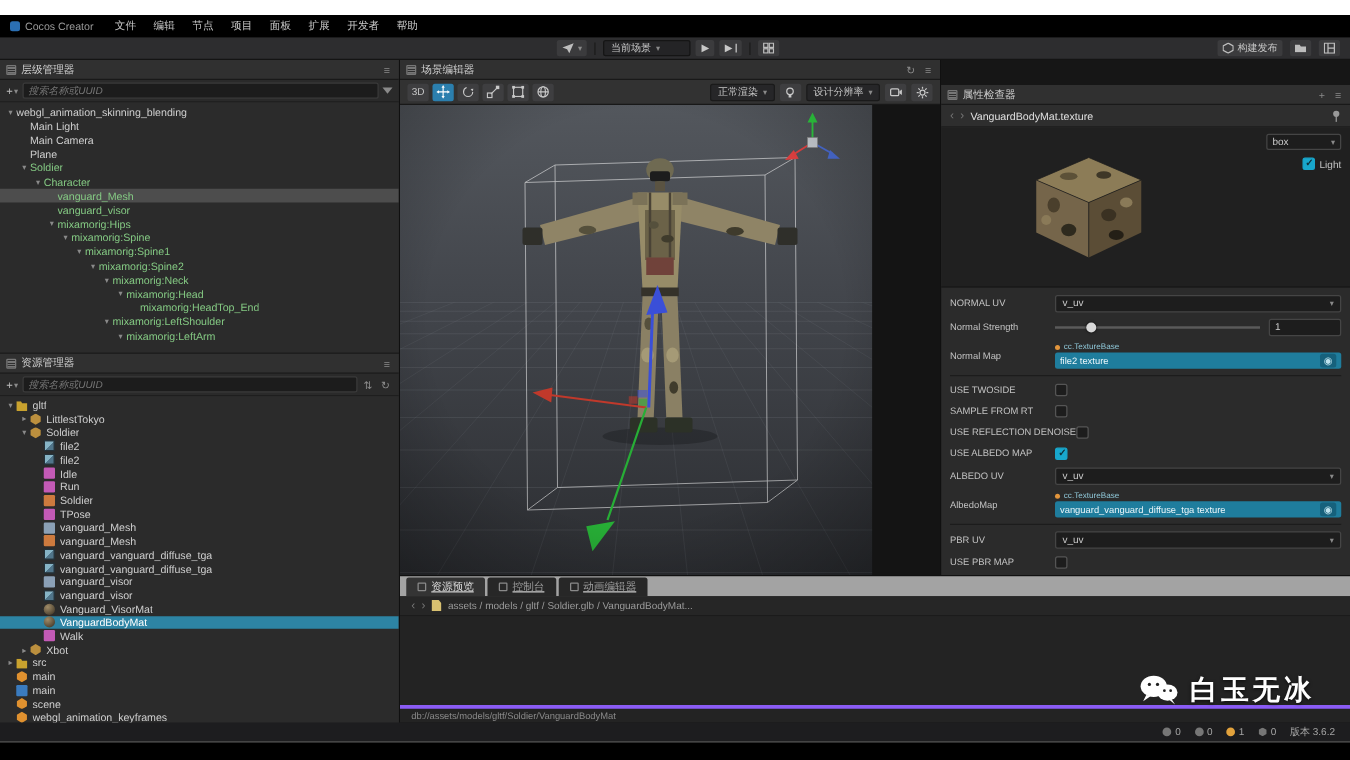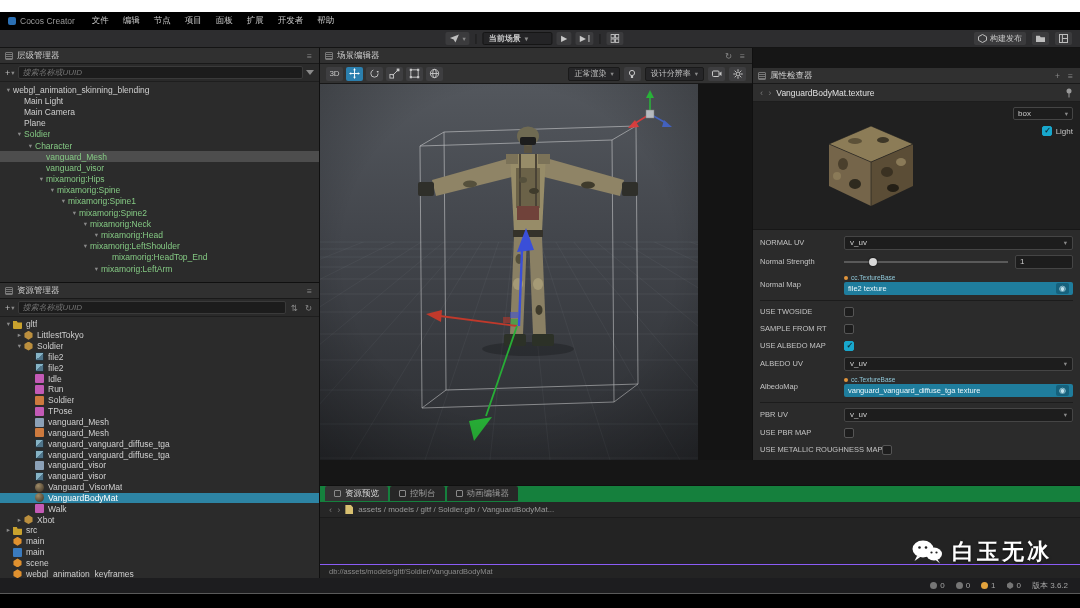--- a/index.html
+++ b/index.html
@@ -19,31 +19,31 @@
              position:relative; flex:none; }
   .tcenter { position:absolute; left:50%; top:0; transform:translateX(-53%);
              height:100%; display:flex; align-items:center; gap:4px; }
   .tright { position:absolute; right:8px; top:0; height:100%; display:flex;
             align-items:center; gap:6px; }
   .tbtn { height:13px; min-width:15px; padding:0 4px; background:#3b3b3d;
           border-radius:2px; display:flex; align-items:center; justify-content:center;
           gap:3px; color:#c8c8c8; font-size:8px; }
   .tsel { height:13px; background:#242426; border:1px solid #151515; border-radius:2px;
           display:flex; align-items:center; padding:0 5px; gap:4px; font-size:8px;
-          color:#c8c8c8; min-width:70px;font-weight:bold; }
+          color:#c8c8c8; min-width:70px; }
   .ddv { color:#8a8a8a; font-size:6.5px; }
   .tsep { width:1px; height:10px; background:#1b1b1b; margin:0 2px; }
 
   
   .main { display:flex; height:530px; flex:none; }
   .leftcol { width:320px; display:flex; flex-direction:column; border-right:1px solid #101010; flex:none; }
   .panel { display:flex; flex-direction:column; background:#2b2b2b; }
   .hier { height:235px; flex:none; border-bottom:1px solid #101010; }
   .assetspanel { flex:1; }
-  .rightcol { flex:1; display:flex; flex-direction:column;gap:25px; }
+  .rightcol { flex:1; display:flex; flex-direction:column; }
   .toprow { height:412px; display:flex; flex:none; }
   .scenepanel { width:433px; flex:none; display:flex; flex-direction:column; border-right:1px solid #101010; background:#232323; }
   .inspector { flex:1; display:flex; flex-direction:column; background:#2b2b2b;margin-top:20px; }
   .bottompanel { flex:1; display:flex; flex-direction:column; background:#232323; border-top:1px solid #101010; }
 
   
   .phead { height:16px; background:#303030; display:flex; align-items:center;
            gap:4px; padding:0 5px; border-bottom:1px solid #191919; flex:none; }
   .pico { width:8px; height:8px; border:1px solid #777; border-radius:1px;
           background:repeating-linear-gradient(#303030 0 1px,#777 1px 2px); }
@@ -143,31 +143,31 @@
   .tdot { width:4px; height:4px; border-radius:50%; background:#e2953c; }
   .texfield { height:13px; background:#1f7d9d; border-radius:2px; display:flex;
               align-items:center; padding:0 4px; color:#eaf6fa; font-size:7.5px; }
   .texfield .tname { overflow:hidden; text-overflow:ellipsis; white-space:nowrap; }
   .picker { margin-left:auto; width:13px; height:11px; background:#16617c; border-radius:2px;
             color:#bfe3ee; font-size:8px; display:flex; align-items:center;
             justify-content:center; flex:none; }
   .psep { height:1px; background:#1c1c1c; margin:2px 0; flex:none; }
 
   
-  .btabs { height:16px; background:#15803d; display:flex; align-items:flex-start;
-           gap:2px; padding:0 5px; flex:none; }
+  .btabs { height:16px; background:#a3a3a3; display:flex; align-items:flex-end;
+           gap:2px; padding:0 5px; flex:none;text-decoration:underline; }
   .btab { height:15px; display:flex; align-items:center; gap:4px; padding:0 9px;
           font-size:8.5px; color:#9d9d9d; background:#272727; border-radius:2px 2px 0 0; }
   .btab.active { background:#343434; color:#ddd; }
   .bsq { width:7px; height:7px; border:1px solid #8a8a8a; border-radius:1px; }
   .bcrumb { height:16px; display:flex; align-items:center; gap:5px; padding:0 9px;
             font-size:8px; color:#9a9a9a; background:#262626; border-bottom:1px solid #1b1b1b; flex:none; }
   .fileic { width:8px; height:9px; background:#d8c070; clip-path:polygon(0 0,70% 0,100% 30%,100% 100%,0 100%); }
   .bbody { flex:1; background:#232323; }
-  .bpath { height:14px; border-top:1px solid #8b5cf6; display:flex; align-items:center;
+  .bpath { height:14px; border-top:3px solid #8b5cf6; display:flex; align-items:center;
            padding:0 9px; font-size:7.5px; color:#8a8a8a; flex:none; }
 
   
   .status { height:15px; background:#1d1d1f; display:flex; align-items:center;
             justify-content:flex-end; gap:11px; padding:0 12px; font-size:8px;
             color:#a5a5a5; flex:none; }
   .cnt { display:flex; align-items:center; gap:3px; }
   .cdot { width:7px; height:7px; border-radius:50%; background:#767676; }
   .cdot.orange { background:#e2a23c; }
   .cdot.hex { border-radius:0; clip-path:polygon(50% 0,95% 27%,95% 73%,50% 100%,5% 73%,5% 27%); }
@@ -309,27 +309,27 @@
               <span class="tlabel green">mixamorig:Spine2</span>
             </div>
           <div class="trow lv7">
               <span class="caret">▾</span>
               <span class="tlabel green">mixamorig:Neck</span>
             </div>
           <div class="trow lv8">
               <span class="caret">▾</span>
               <span class="tlabel green">mixamorig:Head</span>
             </div>
+          <div class="trow lv9">
+              <span class="caret none">▾</span>
+              <span class="tlabel green">mixamorig:HeadTop_End</span>
+            </div>
           <div class="trow lv7">
               <span class="caret">▾</span>
               <span class="tlabel green">mixamorig:LeftShoulder</span>
-            </div>
-          <div class="trow lv9">
-              <span class="caret none">▾</span>
-              <span class="tlabel green">mixamorig:HeadTop_End</span>
             </div>
           <div class="trow lv8">
               <span class="caret">▾</span>
               <span class="tlabel green">mixamorig:LeftArm</span>
             </div>
         </div>
       </div>
 
       <div class="panel assetspanel">
         <div class="phead">
@@ -778,20 +778,26 @@
                   <span class="checkbox"></span>
                 </div>
             </div>
             <div class="prow chk">
               <div class="plabel">SAMPLE FROM RT</div>
               <div class="pctrl">
                   <span class="checkbox"></span>
                 </div>
             </div>
             <div class="prow chk">
+              <div class="plabel">USE REFLECTION DENOISE</div>
+              <div class="pctrl">
+                  <span class="checkbox"></span>
+                </div>
+            </div>
+            <div class="prow chk">
               <div class="plabel">USE ALBEDO MAP</div>
               <div class="pctrl">
                   <span class="checkbox checked"></span>
                 </div>
             </div>
             <div class="prow">
               <div class="plabel">ALBEDO UV</div>
               <div class="pctrl">
                   <div class="psel">
                     <span>v_uv</span>

